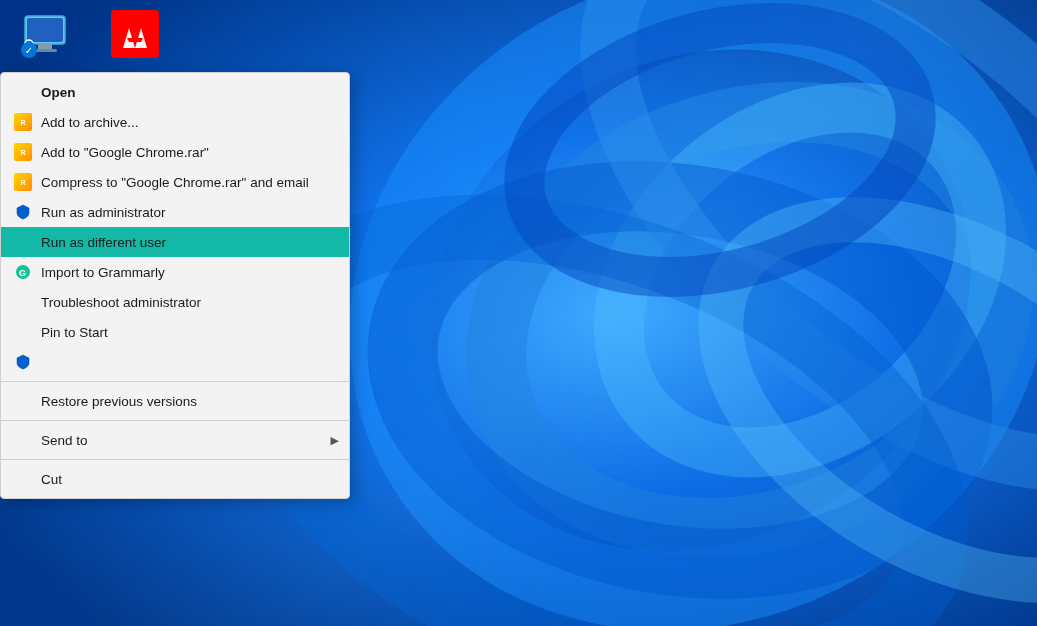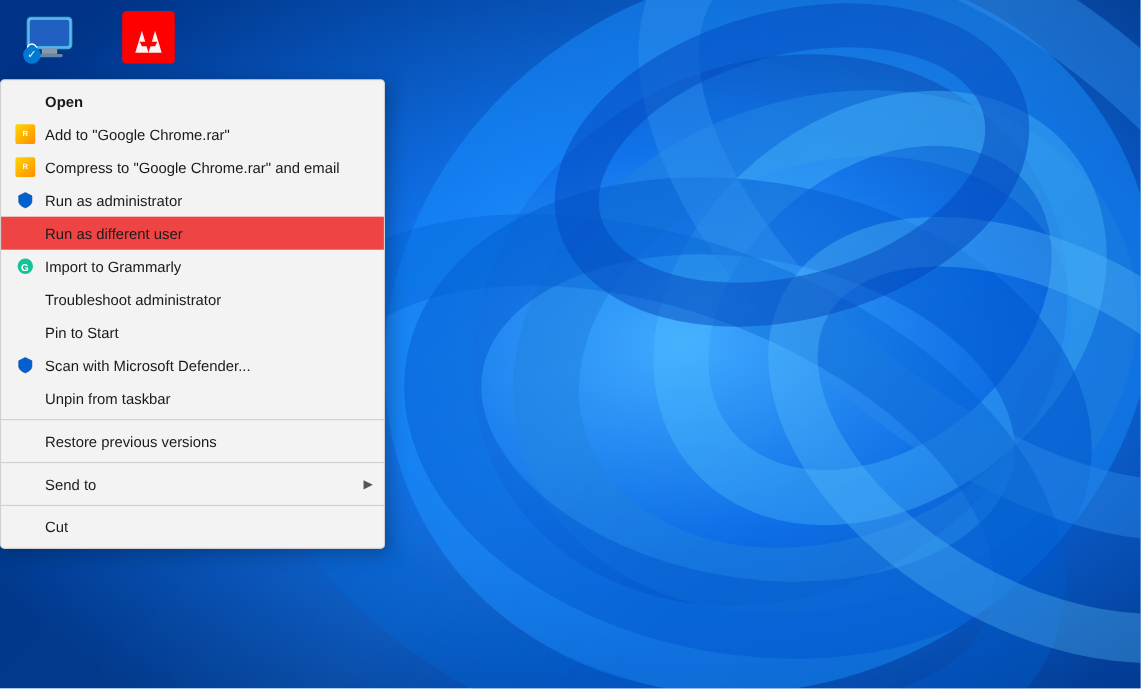--- a/index.html
+++ b/index.html
@@ -73,21 +73,21 @@
       align-items: center;
       padding: 5px 12px;
       font-size: 13.5px;
       color: #1a1a1a;
       cursor: pointer;
       min-height: 26px;
       position: relative;
     }
 
     .menu-item:hover, .menu-item.highlighted {
-      background: #ef4444;
+      background: #14b8a6;
     }
 
     .menu-item.bold {
       font-weight: 700;
     }
 
     .menu-item .menu-icon {
       width: 20px;
       height: 20px;
       margin-right: 8px;
@@ -209,20 +209,26 @@
   </div>
 
   <div id="context-menu">
 
     <div class="menu-item bold">
       <span class="menu-icon"></span>
       <span>Open</span>
     </div>
 
 
+    <div class="menu-item">
+      <span class="menu-icon">
+          <span class="rar-icon">R</span>
+        </span>
+      <span>Add to archive...</span>
+    </div>
 
     <div class="menu-item">
       <span class="menu-icon">
           <span class="rar-icon">R</span>
         </span>
       <span>Add to "Google Chrome.rar"</span>
     </div>
 
 
     <div class="menu-item">
@@ -266,27 +272,22 @@
       <span class="menu-icon"></span>
       <span>Pin to Start</span>
     </div>
 
     <div class="menu-item">
       <span class="menu-icon">
         <svg width="16" height="16" viewBox="0 0 16 16">
             <path d="M8 1 L14 4 L14 9 C14 13 8 15 8 15 C8 15 2 13 2 9 L2 4 Z" fill="#0060d0" stroke="#0040a0" stroke-width="0.5"></path>
           </svg>
       </span>
-      <span>Scan with Microsoft Defender...</span>
-    </div>
-
-    <div class="menu-item">
-      <span class="menu-icon"></span>
-      <span>Unpin from taskbar</span>
-    </div>
+    </div>
+
 
     <div class="menu-separator"></div>
 
 
     <div class="menu-item">
       <span class="menu-icon"></span>
       <span>Restore previous versions</span>
     </div>
 
     <div class="menu-separator"></div>

